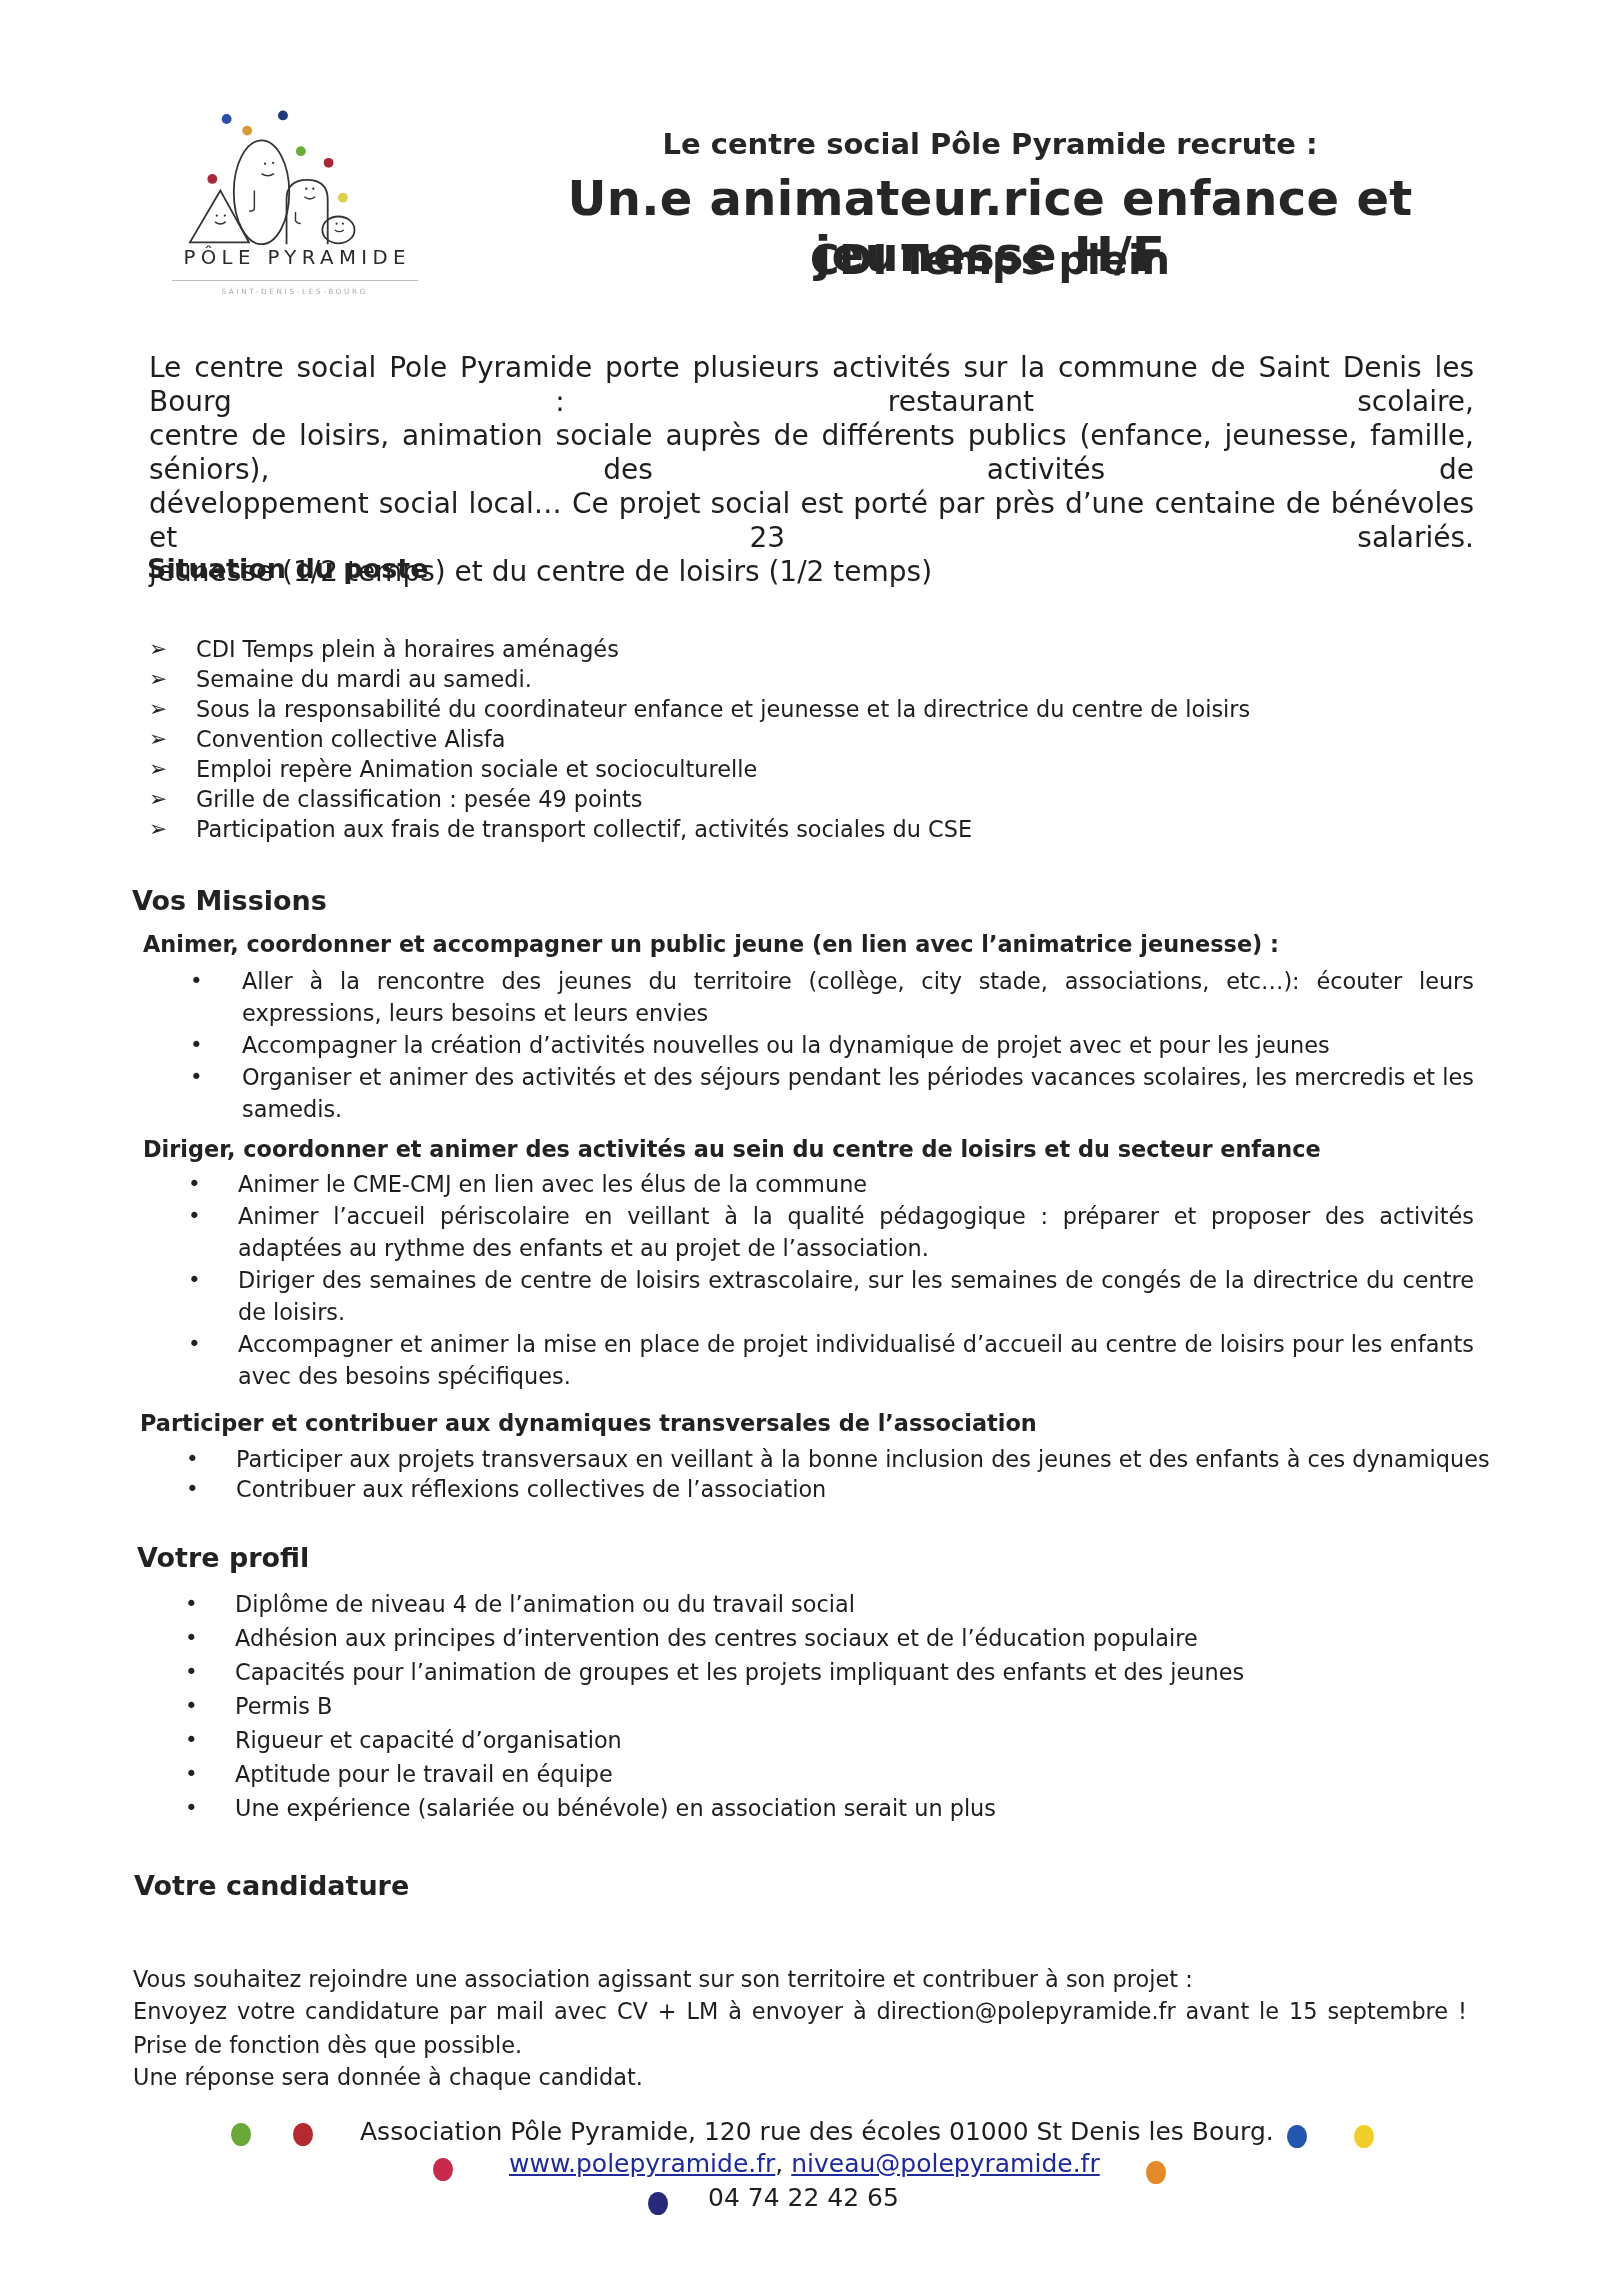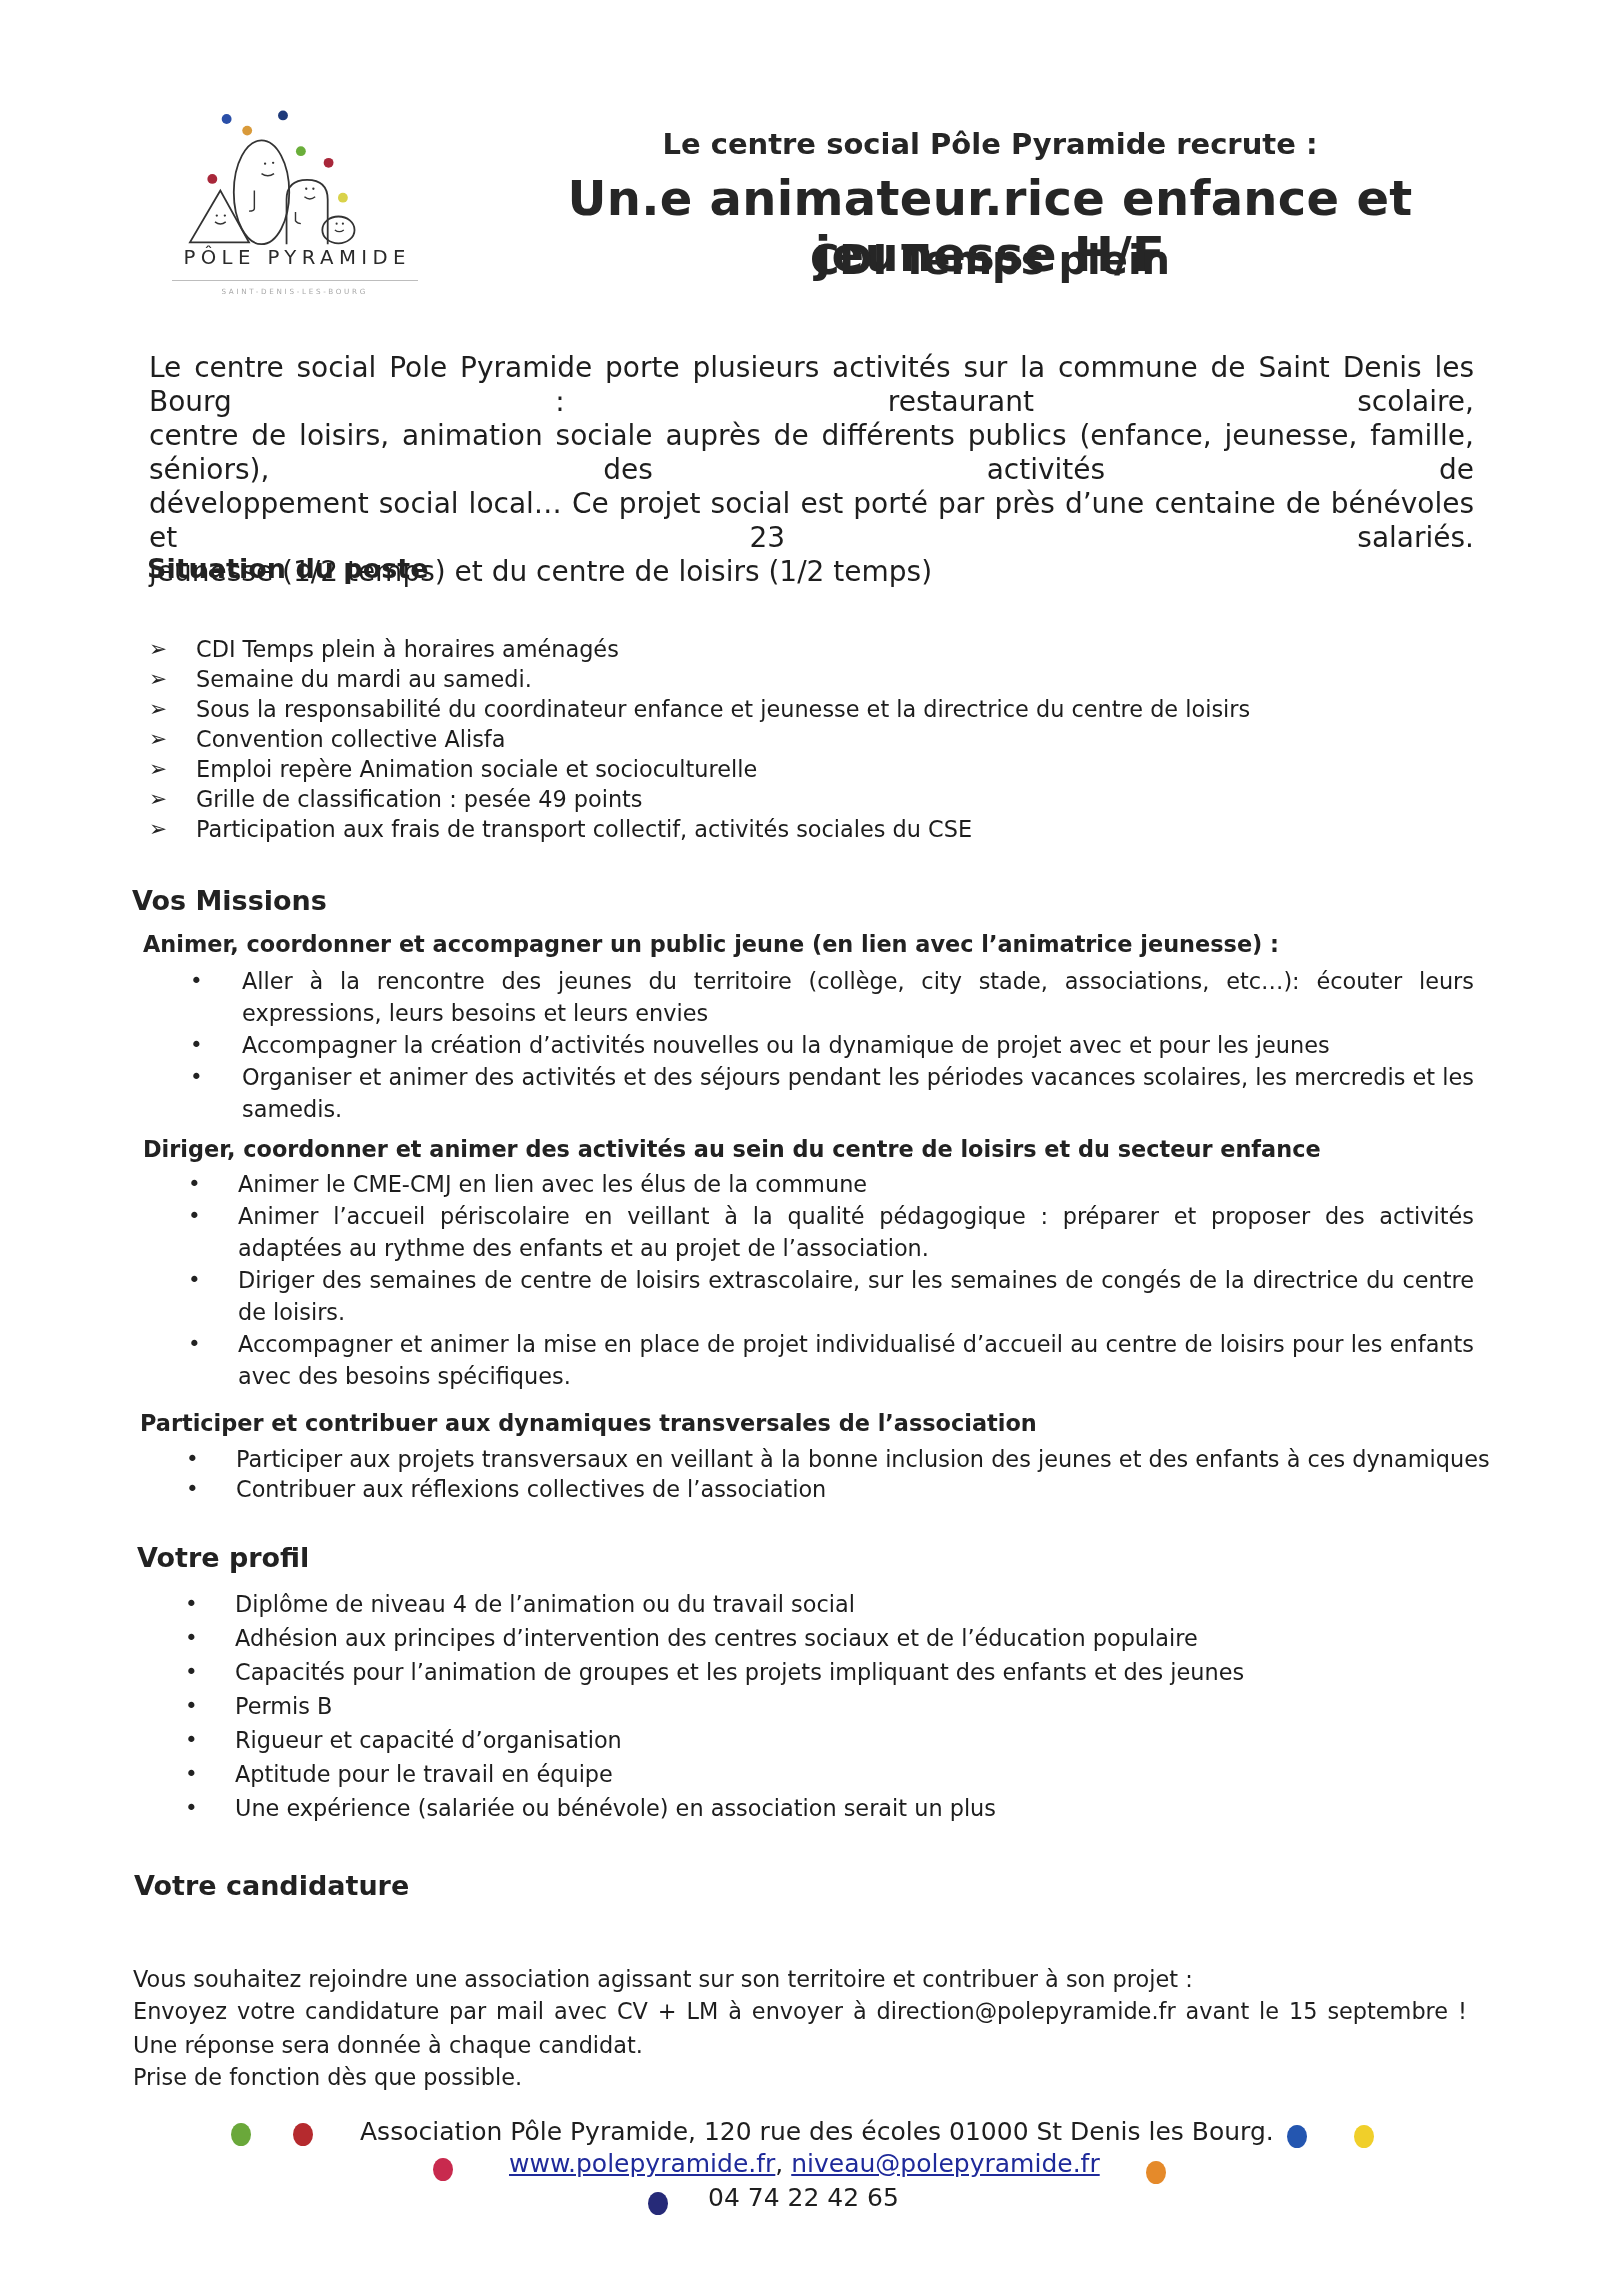--- a/index.html
+++ b/index.html
@@ -150,22 +150,22 @@
     <li style="line-height:34px;"><span class="bul" style="left:-50px;">•</span><span>Permis B</span></li>
     <li style="line-height:34px;"><span class="bul" style="left:-50px;">•</span><span>Rigueur et capacité d’organisation</span></li>
     <li style="line-height:34px;"><span class="bul" style="left:-50px;">•</span><span>Aptitude pour le travail en équipe</span></li>
     <li style="line-height:34px;"><span class="bul" style="left:-50px;">•</span><span>Une expérience (salariée ou bénévole) en association serait un plus</span></li>
   </ul>
 
   <div class="h2" style="left:134px; top:1870px;">Votre candidature</div>
   <div class="block cand">
     <span class="ln" style="line-height:27px;margin-top:24px;">Vous souhaitez rejoindre une association agissant sur son territoire et contribuer à son projet :</span>
     <span class="ln j" style="line-height:36px;">Envoyez votre candidature par mail avec CV + LM à envoyer à direction@polepyramide.fr avant le 15 septembre !</span>
+    <span class="ln">Prise de fonction dès que possible.</span>
     <span class="ln">Une réponse sera donnée à chaque candidat.</span>
-    <span class="ln">Prise de fonction dès que possible.</span>
   </div>
 
   <div class="fdot" style="left:231px; top:2123px; background:#6aa83a;"></div>
   <div class="fdot" style="left:293px; top:2123px; background:#b52a2e;"></div>
   <div class="fdot" style="left:1287px; top:2125px; background:#2456b0;"></div>
   <div class="fdot" style="left:1354px; top:2125px; background:#f0cf2a;"></div>
   <div class="fdot" style="left:433px; top:2158px; background:#c82a4e;"></div>
   <div class="fdot" style="left:1146px; top:2161px; background:#e58a2a;"></div>
   <div class="fdot" style="left:648px; top:2192px; background:#262a78;"></div>
 

